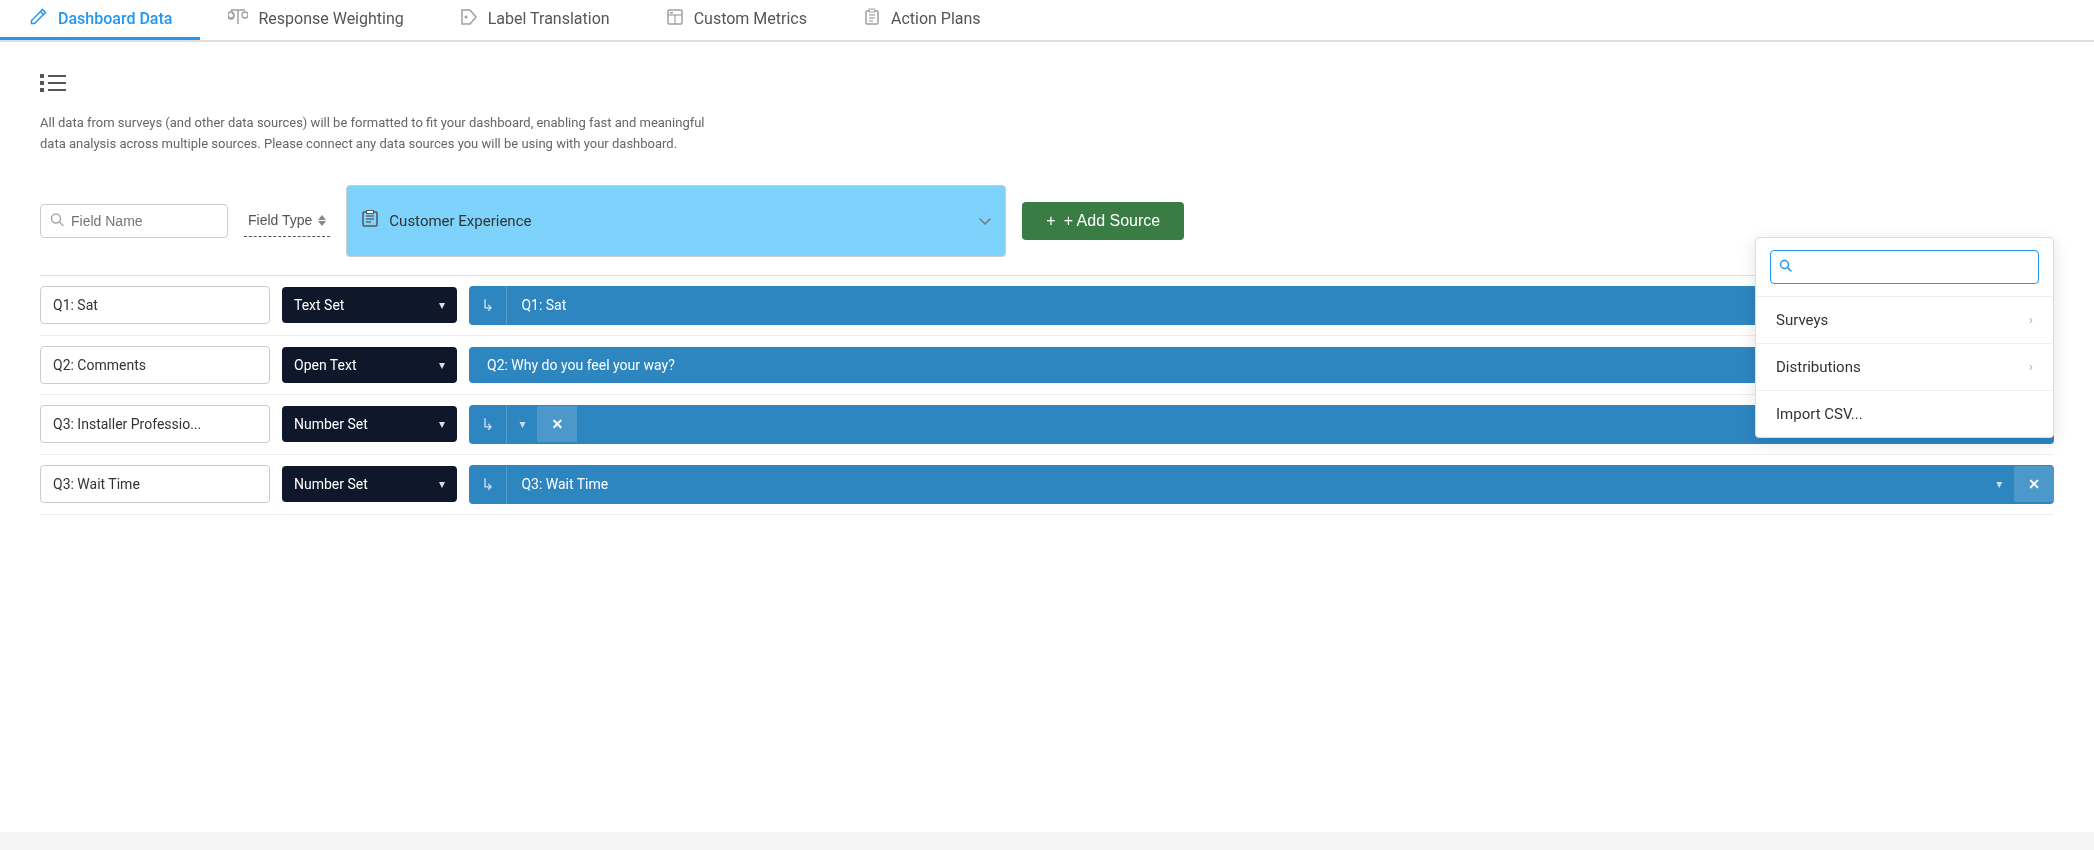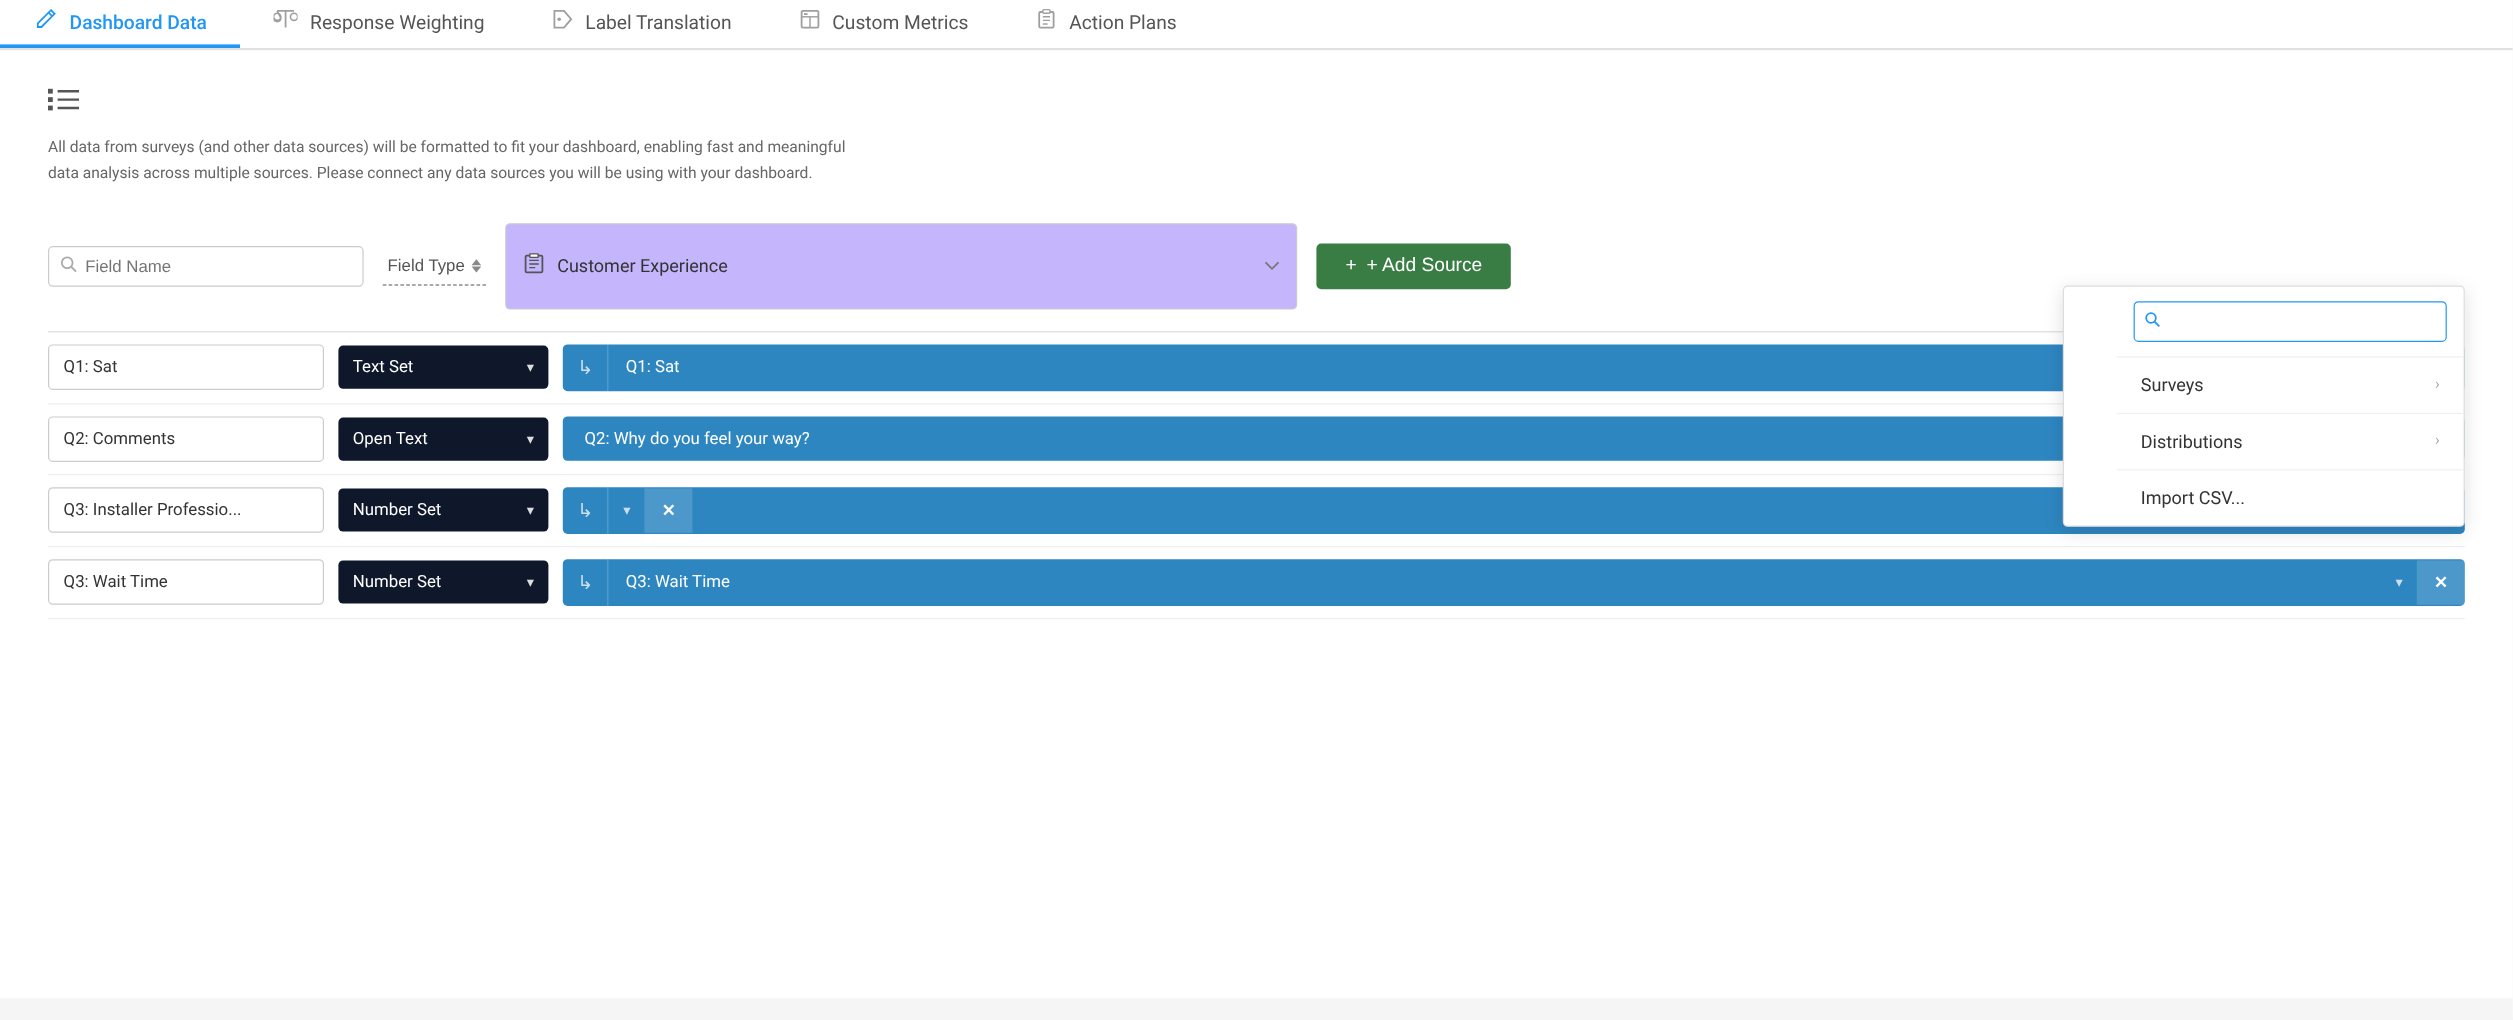--- a/index.html
+++ b/index.html
@@ -72,21 +72,21 @@
     
     .toolbar-row {
       display: flex;
       align-items: center;
       gap: 16px;
       margin-bottom: 18px;
       position: relative;
     }
     .search-input-wrap {
       position: relative;
-      width: 263px;
+      width: 188px;
     }
     .search-input-wrap .search-icon-inner {
       position: absolute;
       left: 10px;
       top: 50%;
       transform: translateY(-50%);
       color: #aaa;
       font-size: 14px;
     }
     .search-input-wrap input {
@@ -134,21 +134,21 @@
     .source-dropdown {
       flex: 1;
       max-width: 660px;
       display: flex;
       align-items: center;
       border: 1px solid #ccc;
       border-radius: 4px;
       padding: 24px 14px;
       cursor: pointer;
       gap: 10px;
-      background: #c4b5fd;
+      background: #7dd3fc;
     }
     .source-dropdown .source-icon {
       color: #555;
       font-size: 16px;
     }
     .source-dropdown .source-label {
       flex: 1;
       font-size: 15px;
       color: #333;
     }
@@ -248,27 +248,26 @@
       font-size: 14px;
       color: #fff;
       font-weight: bold;
     }
 
     
     .add-source-popup {
       position: absolute;
       top: 52px;
       right: 0;
-      width: 335px;
+      width: 299px;
       background: #fff;
       border: 1px solid #ddd;
       border-radius: 4px;
       box-shadow: 0 4px 16px rgba(0,0,0,0.12);
       z-index: 100;
-      padding-left: 44px;
     }
     .popup-search-wrap {
       padding: 12px 14px;
       border-bottom: 1px solid #eee;
     }
     .popup-search-wrap input {
       width: 100%;
       border: 1px solid #2196F3;
       border-radius: 4px;
       padding: 8px 10px 8px 32px;

